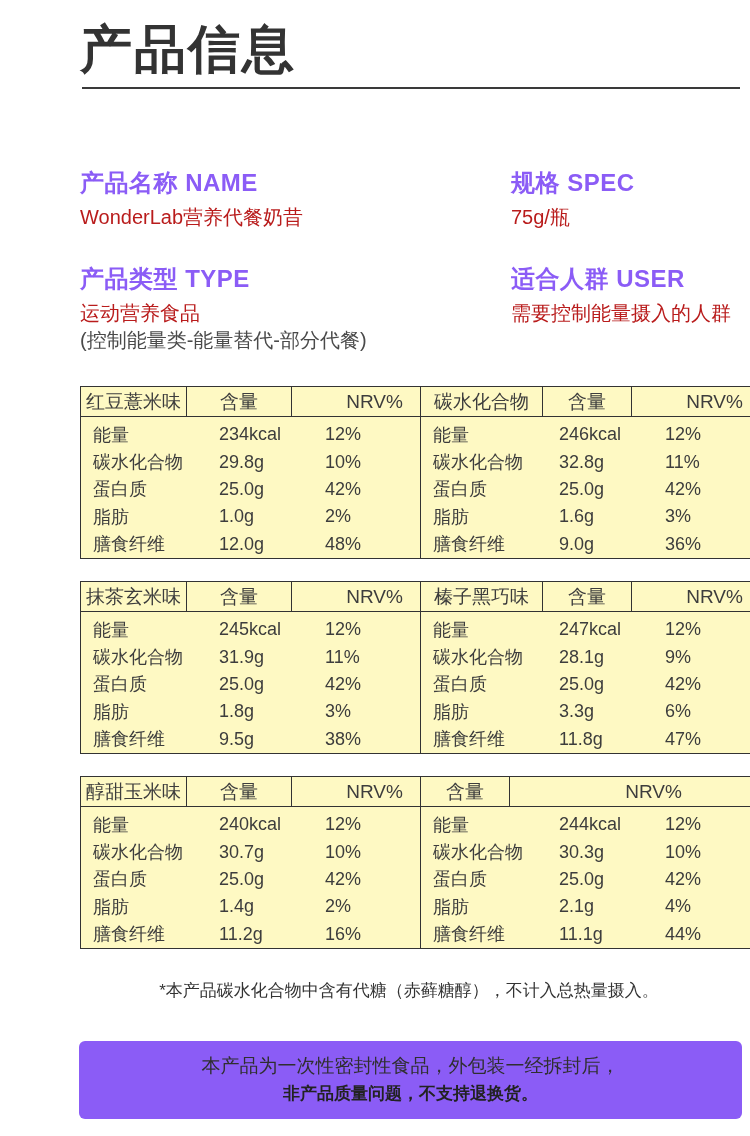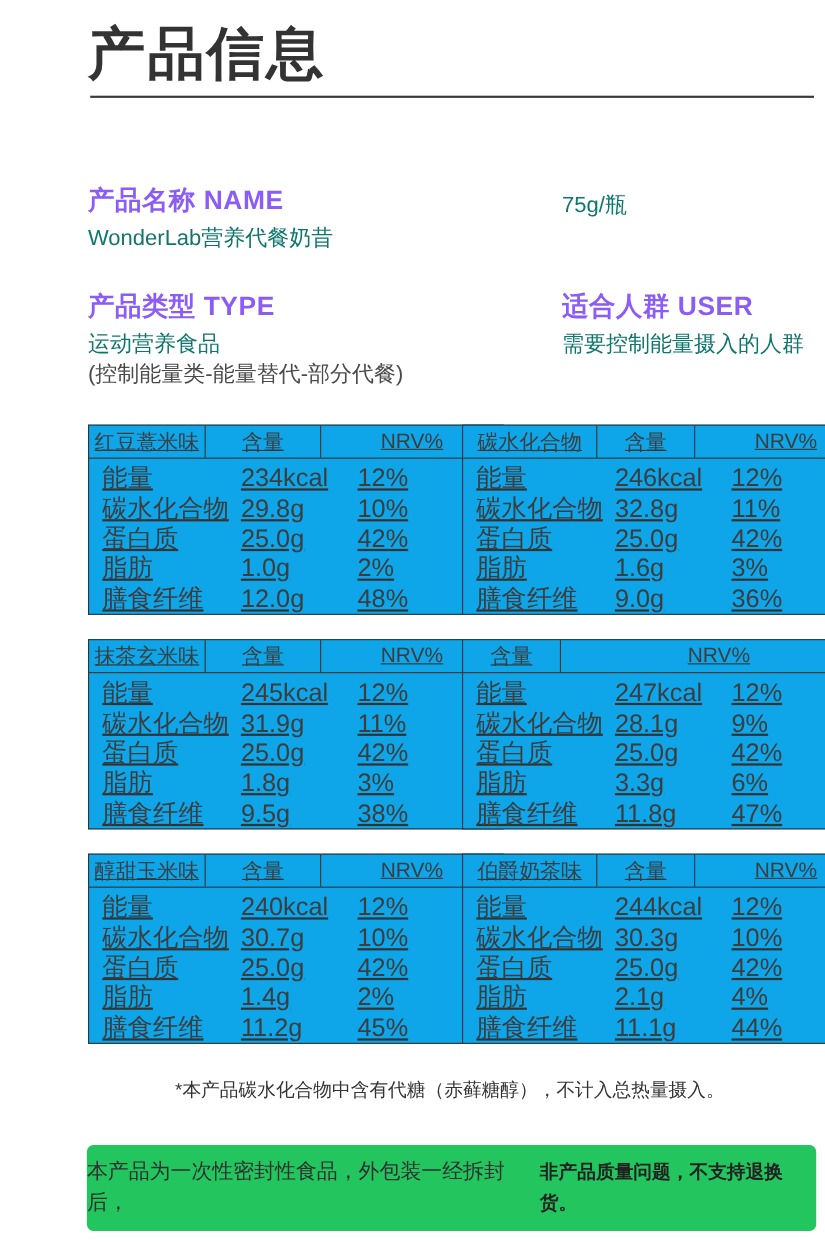--- a/index.html
+++ b/index.html
@@ -11,62 +11,63 @@
   .page-title { position:absolute; left:46px; top:18px; font-size:52px; font-weight:800; color:#333333; letter-spacing:2px; line-height:62px; }
   .title-rule { position:absolute; left:48px; top:87px; width:658px; height:2px; background:#3a3a3a; }
 
   
   .info-block { position:absolute; }
   .b-name { left:46px; top:168px; }
   .b-spec { left:477px; top:168px; }
   .b-type { left:46px; top:264px; }
   .b-user { left:477px; top:264px; }
   .info-label { font-size:24px; font-weight:700; color:#8b5cf6; line-height:30px; letter-spacing:0.5px; }
-  .info-value { margin-top:6px; font-size:20px; font-weight:400; color:#0f766e; line-height:27px; }
+  .info-value { margin-top:6px; font-size:20px; font-weight:400; color:#b91c1c; line-height:27px; }
   .info-value2 { font-size:20px; font-weight:400; color:#4a4a4a; line-height:27px; }
 
   
   .tables-grid { position:absolute; left:46px; top:386px; display:grid; grid-template-columns:318px 318px; column-gap:22px; row-gap:22px; }
-  .ntable { width:378px; height:173px; border:1.5px solid #333333; background:#0ea5e9;text-decoration:underline; }
+  .ntable { width:378px; height:173px; border:1.5px solid #333333; background:#fef9c3; }
   .thead { display:flex; height:30px; border-bottom:1.5px solid #333333; }
   .hcell { display:flex; align-items:center; justify-content:center; font-size:19px; color:#3d3d3d; }
   .hcell.flavor { width:106px; border-right:1.5px solid #333333; }
   .hcell.amount { width:105px; border-right:1.5px solid #333333; }
   .hcell.nrv { flex:1; }
   .ntable:nth-child(even) .hcell.flavor { width:122px; }
   .ntable:nth-child(even) .hcell.amount { width:89px; }
   .tbody { padding-top:4px; }
-  .trow { display:flex; align-items:center; height:27.4px; font-size:23px; color:#3d3d3d; }
+  .trow { display:flex; align-items:center; height:27.4px; font-size:18px; color:#3d3d3d; }
   .c1 { width:138px; padding-left:12px; }
   .c2 { width:106px; }
   .c3 { flex:1; }
 
   
   .footnote { position:absolute; left:0; top:979px; width:750px; text-align:center; font-size:17px; color:#333333; }
 
   
-  .notice-box { position:absolute; left:45px; top:1041px; width:663px; height:78px; background:#22c55e; border-radius:6px;
-    display:flex; flex-direction:row; align-items:center; justify-content:center; }
+  .notice-box { position:absolute; left:45px; top:1041px; width:663px; height:78px; background:#8b5cf6; border-radius:6px;
+    display:flex; flex-direction:column; align-items:center; justify-content:center; }
   .notice-line1 { font-size:19px; color:#2f2f2f; line-height:28px; }
   .notice-line2 { font-size:17px; font-weight:700; color:#222222; line-height:28px; }
 </style>
 </head>
 <body>
 
 <div class="page">
 
   <h1 class="page-title">产品信息</h1>
   <div class="title-rule"></div>
 
   <div class="info-block b-name">
     <div class="info-label">产品名称 NAME</div>
     <div class="info-value">WonderLab营养代餐奶昔</div>
   </div>
 
   <div class="info-block b-spec">
+    <div class="info-label">规格 SPEC</div>
     <div class="info-value">75g/瓶</div>
   </div>
 
   <div class="info-block b-type">
     <div class="info-label">产品类型 TYPE</div>
     <div class="info-value">运动营养食品</div>
     <div class="info-value2">(控制能量类-能量替代-部分代餐)</div>
   </div>
 
   <div class="info-block b-user">
@@ -172,20 +173,21 @@
           </div>
           <div class="trow">
             <span class="c1">膳食纤维</span>
             <span class="c2">9.5g</span>
             <span class="c3">38%</span>
           </div>
         </div>
       </div>
       <div class="ntable">
         <div class="thead">
+          <div class="hcell flavor">榛子黑巧味</div>
           <div class="hcell amount">含量</div>
           <div class="hcell nrv">NRV%</div>
         </div>
         <div class="tbody">
           <div class="trow">
             <span class="c1">能量</span>
             <span class="c2">247kcal</span>
             <span class="c3">12%</span>
           </div>
           <div class="trow">
@@ -233,27 +235,26 @@
             <span class="c3">42%</span>
           </div>
           <div class="trow">
             <span class="c1">脂肪</span>
             <span class="c2">1.4g</span>
             <span class="c3">2%</span>
           </div>
           <div class="trow">
             <span class="c1">膳食纤维</span>
             <span class="c2">11.2g</span>
-            <span class="c3">45%</span>
-          </div>
-        </div>
-      </div>
-      <div class="ntable">
-        <div class="thead">
-          <div class="hcell flavor">伯爵奶茶味</div>
+            <span class="c3">16%</span>
+          </div>
+        </div>
+      </div>
+      <div class="ntable">
+        <div class="thead">
           <div class="hcell amount">含量</div>
           <div class="hcell nrv">NRV%</div>
         </div>
         <div class="tbody">
           <div class="trow">
             <span class="c1">能量</span>
             <span class="c2">244kcal</span>
             <span class="c3">12%</span>
           </div>
           <div class="trow">

